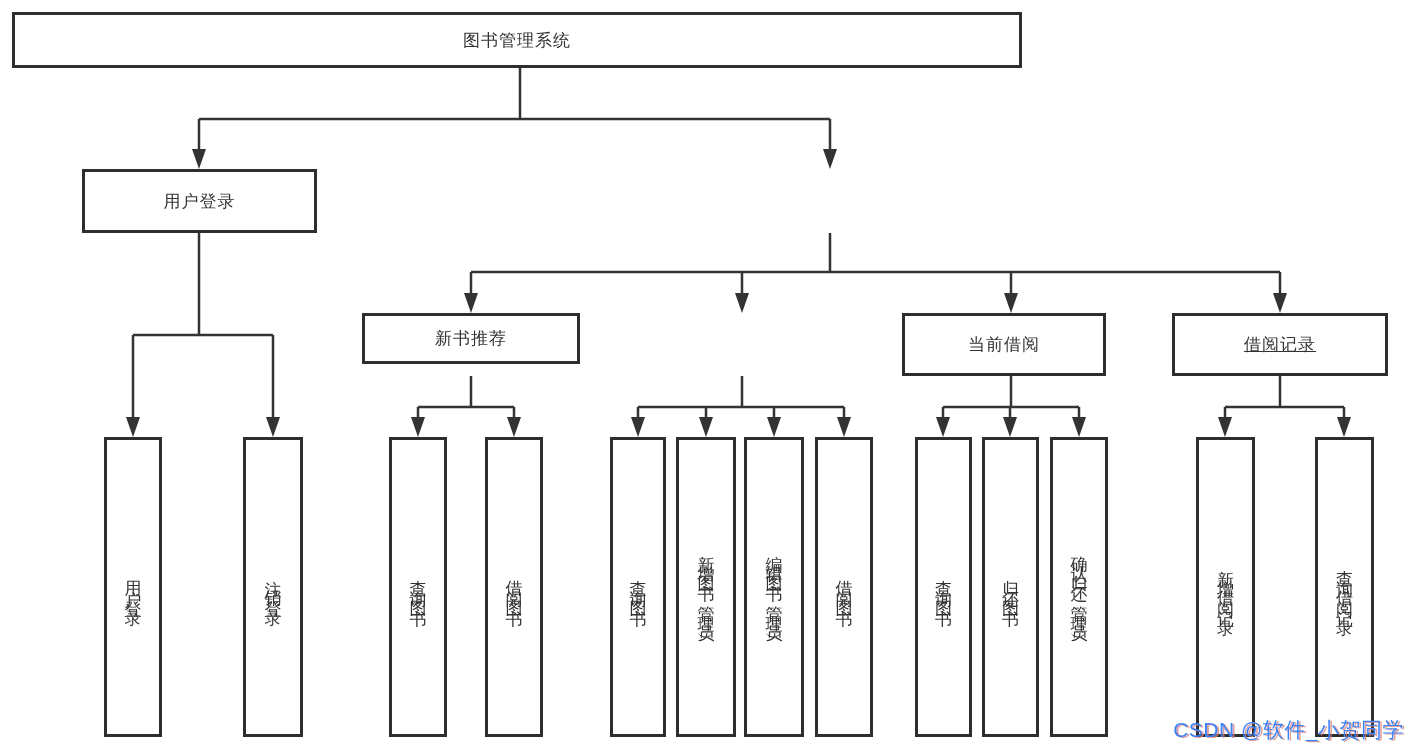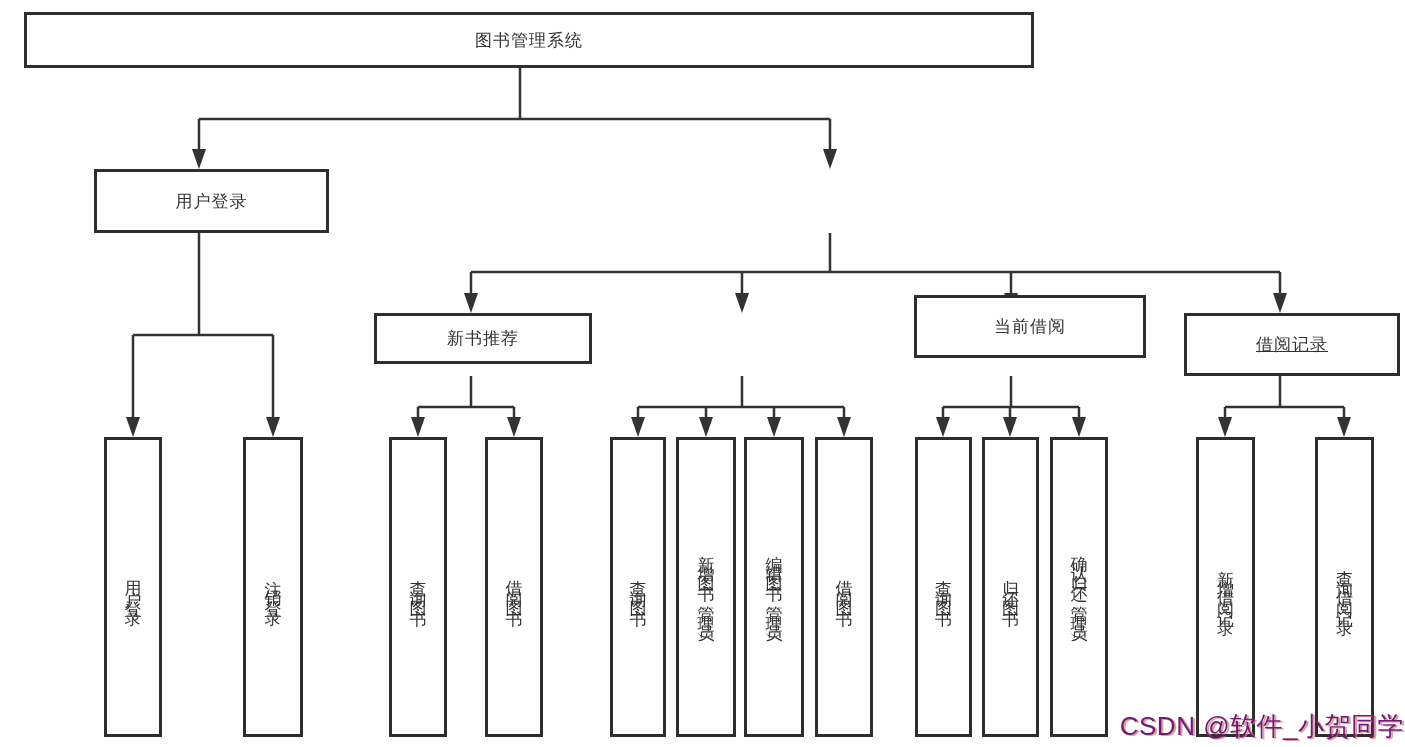--- a/index.html
+++ b/index.html
@@ -36,21 +36,20 @@
     box-sizing: border-box;
     border: 3px solid #2e2e2e;
     background: #ffffff;
     display: flex;
     align-items: center;
     justify-content: center;
     font-size: 17px;
     color: #333333;
     letter-spacing: 1px;
     white-space: nowrap;
-    margin-left: 12px;
   }
   .leaf {
     position: absolute;
     top: 437px;
     height: 300px;
     box-sizing: border-box;
     border: 3px solid #2e2e2e;
     background: #ffffff;
     display: flex;
     align-items: center;
@@ -62,22 +61,22 @@
     font-size: 17px;
     letter-spacing: 10px;
     color: #333333;
     line-height: 1;
     max-height: 292px;
   }
   .watermark {
     position: absolute;
     right: 1px;
     bottom: 3px;
-    font-size: 26px;
-    color: #701a75;
+    font-size: 21px;
+    color: #3b82f6;
     text-shadow: 2px 1px 0 rgba(213, 125, 125, 0.75);
     letter-spacing: 0.5px;
     white-space: nowrap;
   }
 </style>
 </head>
 <body>
 
 <div class="canvas">
 
@@ -129,21 +128,21 @@
       <polygon points="1218,417 1232,417 1225,437"></polygon>
       <polygon points="1337,417 1351,417 1344,437"></polygon>
     </g>
   </svg>
 
   <div class="hnode" style="left:12px; top:12px; width:1010px; height:56px;">图书管理系统</div>
 
   <div class="hnode" style="left:82px; top:169px; width:235px; height:64px;">用户登录</div>
 
   <div class="hnode" style="left:362px; top:313px; width:218px; height:51px;">新书推荐</div>
-  <div class="hnode" style="left:902px; top:295px; width:232px; height:63px;">当前借阅</div>
+  <div class="hnode" style="left:902px; top:313px; width:204px; height:63px;">当前借阅</div>
   <div class="hnode" style="left:1172px; top:313px; width:216px; height:63px;text-decoration:underline;">借阅记录</div>
 
   <div class="leaf" style="left:104px; width:58px;">
     <span>用户登录</span>
   </div>
   <div class="leaf" style="left:243px; width:60px;">
     <span>注销登录</span>
   </div>
 
   <div class="leaf" style="left:389px; width:58px;">

